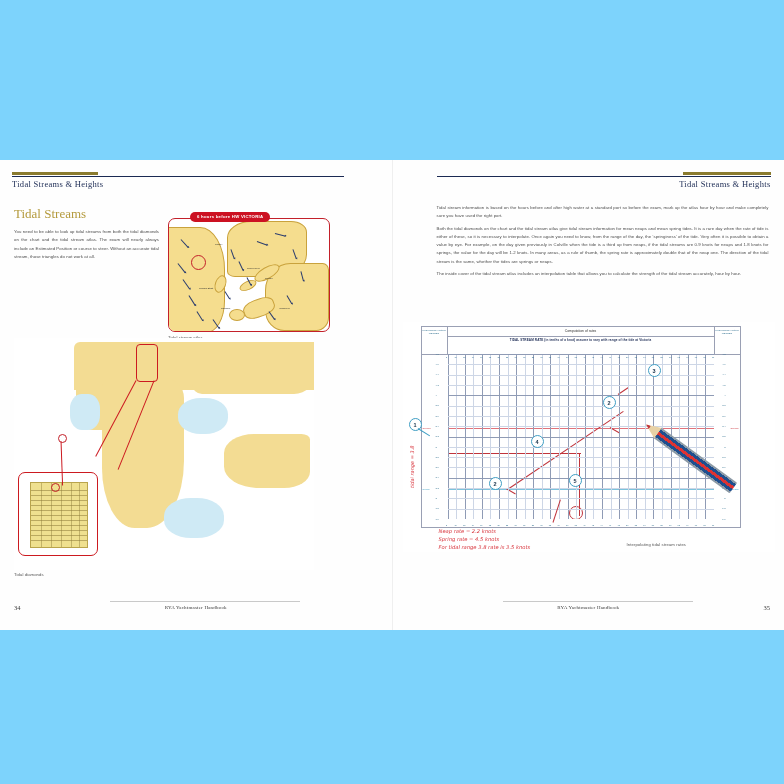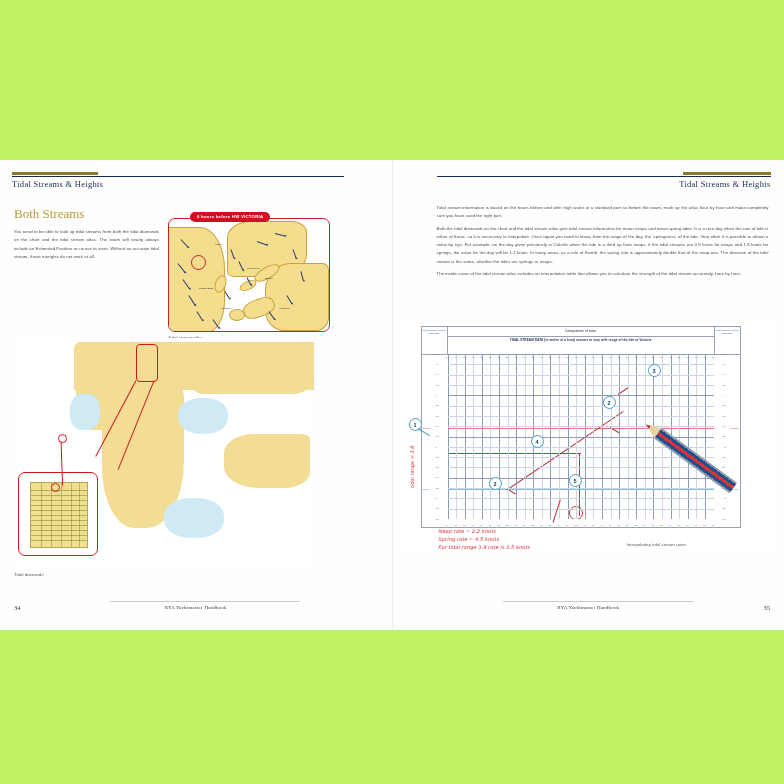--- a/index.html
+++ b/index.html
@@ -2,21 +2,21 @@
 <html><head>
 <meta charset="utf-8">
 <style>
   html,body{margin:0;padding:0;}
   body{
     width:784px;height:784px;
     background:#ffffff;
     font-family:"Liberation Sans", sans-serif;
     overflow:hidden;
   }
-  #page{position:relative;width:784px;height:784px;background:#bef264;}
+  #page{position:relative;width:784px;height:784px;background:#7dd3fc;}
 
   
   .spread{position:absolute;left:0;top:160px;width:784px;height:470px;display:flex;}
   .leaf{position:relative;width:392px;height:470px;background:#fefefe;}
   .leaf.left{border-right:1px solid #efefef;}
 
   
   .runhead{position:absolute;top:12px;height:22px;}
   .runhead .rule{height:3px;background:#1b2a53;}
   .runhead .rule2{height:1px;background:#1b2a53;margin-top:1px;}
@@ -169,21 +169,21 @@
 
     <div class="leaf left">
 
       <div class="runhead">
         <div class="rule"></div>
         <div class="rule2"></div>
         <div class="ht">Tidal Streams &amp; Heights</div>
       </div>
 
       <div class="leftcol">
-        <div class="h1">Both Streams</div>
+        <div class="h1">Tidal Streams</div>
         <div class="bodytxt">
           <p>You need to be able to look up tidal streams from both the tidal diamonds on the chart and the tidal stream atlas. The exam will nearly always include an Estimated Position or course to steer. Without an accurate tidal stream, those triangles do not work at all.</p>
         </div>
       </div>
 
       <div class="atlas">
         <div class="banner">6 hours before HW VICTORIA</div>
         <div class="frame">
 
           <div class="isle" style="left:-6px;top:8px;width:60px;height:104px;border-radius:0 40% 30% 0;"></div>

